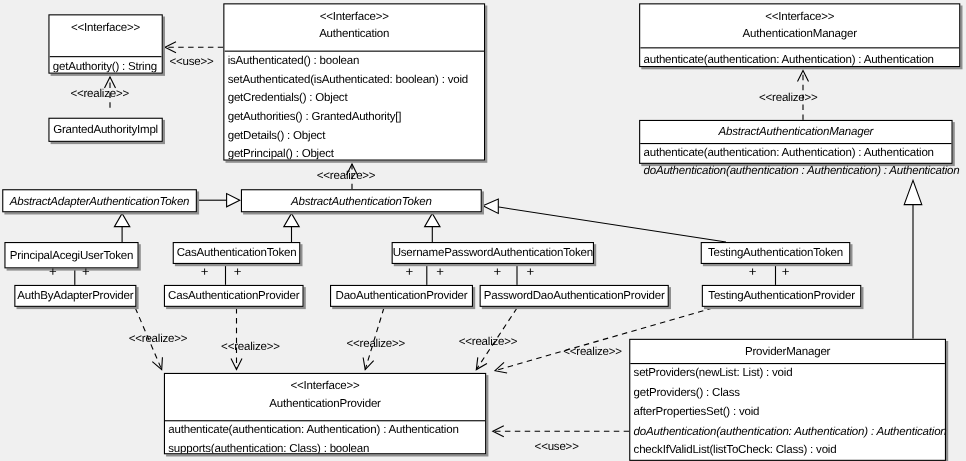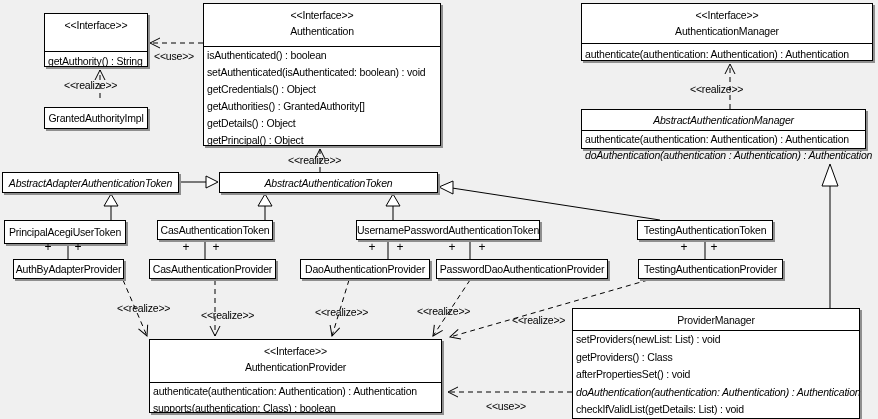--- a/index.html
+++ b/index.html
@@ -172,21 +172,21 @@
     </div>
   </div>
 
   <div class="box" style="left:572px;top:308px;width:288px;height:111px;overflow:visible">
     <div class="hdr h1" style="height:21px">ProviderManager</div>
     <div class="methods">
       <div class="m" style="height:17.6px;line-height:17.6px">setProviders(newList: List) : void</div>
       <div class="m" style="height:17.6px;line-height:17.6px">getProviders() : Class</div>
       <div class="m" style="height:17.6px;line-height:17.6px">afterPropertiesSet() : void</div>
       <div class="m ovr" style="height:17.6px;line-height:17.6px">doAuthentication(authentication: Authentication) : Authentication</div>
-      <div class="m" style="height:17.6px;line-height:17.6px">checkIfValidList(getDetails: List) : void</div>
+      <div class="m" style="height:17.6px;line-height:17.6px">checkIfValidList(listToCheck: Class) : void</div>
     </div>
   </div>
 
   <div class="elabel" style="left:154px;top:50px">&lt;&lt;use&gt;&gt;</div>
   <div class="elabel" style="left:64px;top:79px">&lt;&lt;realize&gt;&gt;</div>
   <div class="elabel" style="left:288px;top:154px">&lt;&lt;realize&gt;&gt;</div>
   <div class="elabel" style="left:690px;top:83px">&lt;&lt;realize&gt;&gt;</div>
   <div class="elabel" style="left:117px;top:302px">&lt;&lt;realize&gt;&gt;</div>
   <div class="elabel" style="left:201px;top:309px">&lt;&lt;realize&gt;&gt;</div>
   <div class="elabel" style="left:315px;top:306px">&lt;&lt;realize&gt;&gt;</div>

